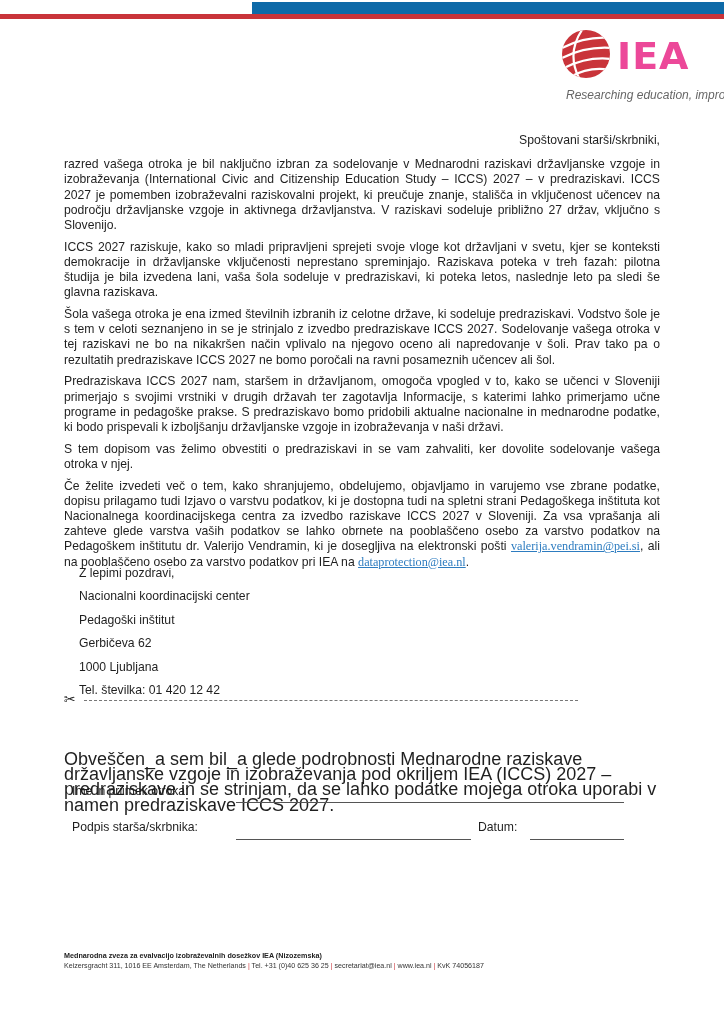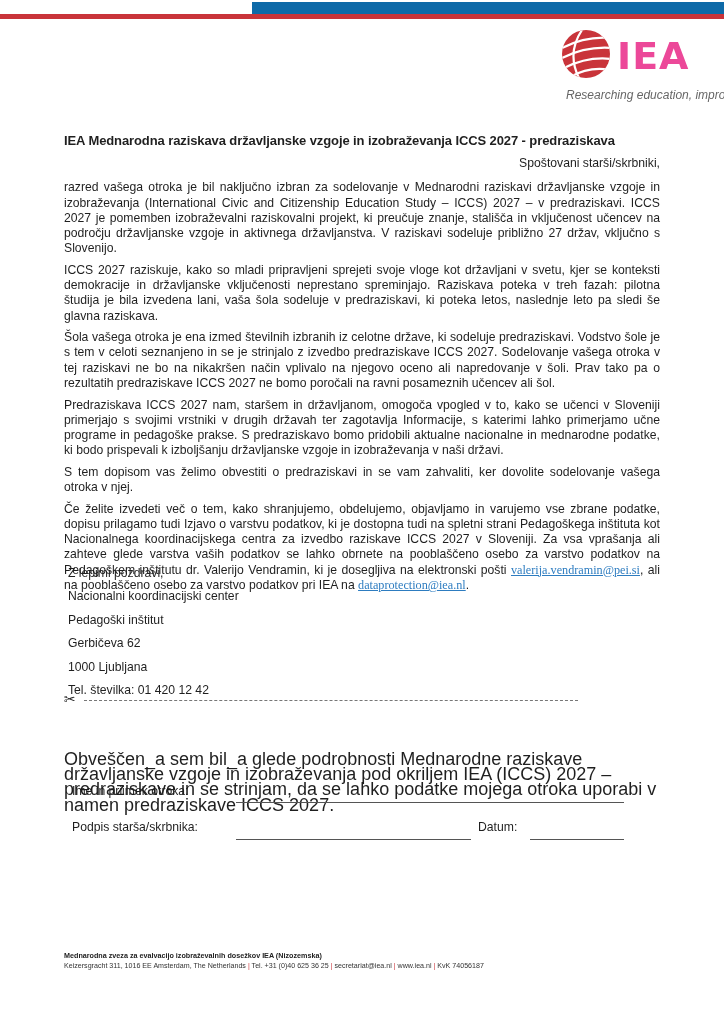--- a/index.html
+++ b/index.html
@@ -15,21 +15,21 @@
   .logo svg { position: absolute; left: 0; top: 0; }
   .logo-text { position: absolute; left: 57px; top: 6px; font-family: "DejaVu Sans", sans-serif; font-weight: bold; font-size: 38px; letter-spacing: 1px; color: #ec4899; line-height: 44px; }
   .tagline { position: absolute; left: 566px; top: 88px; font-size: 12px; font-style: italic; color: #666; white-space: nowrap; }
 
   .content { position: absolute; left: 64px; top: 133px; width: 596px; font-size: 12.2px; line-height: 15.2px; }
   .title { font-weight: bold; font-size: 13px; margin: 0 0 8px 0; letter-spacing: -0.1px; }
   .p { margin: 0 0 6.5px 0; text-align: justify; }
   .salutation { margin: 0 0 9px 0; text-align: right; }
   a.link { color: #2d7cc0; text-decoration: underline; font-family: Liberation Serif, serif; }
 
-  .sig { position: absolute; left: 68px; top: 562px; font-size: 12.2px; line-height: 23.4px; }
+  .sig { position: absolute; left: 79px; top: 562px; font-size: 12.2px; line-height: 23.4px; }
   .cut { position: absolute; left: 64px; top: 692px; width: 520px; height: 16px; }
   .cut-icon { position: absolute; left: 0; top: 0; font-size: 14px; line-height: 14px; color: #222; }
   .cut-line { position: absolute; left: 20px; top: 8px; width: 494px; border-top: 1px dashed #777; }
 
   .consent { position: absolute; left: 64px; top: 752px; width: 600px; font-size: 18px; line-height: 15.2px; }
 
   .field-label { position: absolute; font-size: 12.2px; line-height: 14px; }
   .field-line { position: absolute; border-top: 1px solid #555; height: 0; }
 
   .footer { position: absolute; left: 64px; top: 951px; width: 600px; }
@@ -57,21 +57,20 @@
       <path d="M4 40 Q 28 28 52 31"></path>
       <path d="M10 49 Q 30 38 50 42"></path>
       <path d="M22 2 Q 6 26 20 52"></path>
     </g>
   </svg>
   <span class="logo-text">IEA</span>
 </div>
 <div class="tagline">Researching education, improving learning</div>
 
 <div class="content">
-  <div class="title">IEA Mednarodna raziskava državljanske vzgoje in izobraževanja ICCS 2027 - predraziskava</div>
   <div class="salutation">Spoštovani starši/skrbniki,</div>
   <div class="p">razred vašega otroka je bil naključno izbran za sodelovanje v Mednarodni raziskavi državljanske vzgoje in izobraževanja (International Civic and Citizenship Education Study – ICCS) 2027 – v predraziskavi. ICCS 2027 je pomemben izobraževalni raziskovalni projekt, ki preučuje znanje, stališča in vključenost učencev na področju državljanske vzgoje in aktivnega državljanstva. V raziskavi sodeluje približno 27 držav, vključno s Slovenijo.</div>
   <div class="p">ICCS 2027 raziskuje, kako so mladi pripravljeni sprejeti svoje vloge kot državljani v svetu, kjer se konteksti demokracije in državljanske vključenosti neprestano spreminjajo. Raziskava poteka v treh fazah: pilotna študija je bila izvedena lani, vaša šola sodeluje v predraziskavi, ki poteka letos, naslednje leto pa sledi še glavna raziskava.</div>
   <div class="p">Šola vašega otroka je ena izmed številnih izbranih iz celotne države, ki sodeluje predraziskavi. Vodstvo šole je s tem v celoti seznanjeno in se je strinjalo z izvedbo predraziskave ICCS 2027. Sodelovanje vašega otroka v tej raziskavi ne bo na nikakršen način vplivalo na njegovo oceno ali napredovanje v šoli. Prav tako pa o rezultatih predraziskave ICCS 2027 ne bomo poročali na ravni posameznih učencev ali šol.</div>
   <div class="p">Predraziskava ICCS 2027 nam, staršem in državljanom, omogoča vpogled v to, kako se učenci v Sloveniji primerjajo s svojimi vrstniki v drugih državah ter zagotavlja Informacije, s katerimi lahko primerjamo učne programe in pedagoške prakse. S predraziskavo bomo pridobili aktualne nacionalne in mednarodne podatke, ki bodo prispevali k izboljšanju državljanske vzgoje in izobraževanja v naši državi.</div>
   <div class="p">S tem dopisom vas želimo obvestiti o predraziskavi in se vam zahvaliti, ker dovolite sodelovanje vašega otroka v njej.</div>
   <div class="p"><span>Če želite izvedeti več o tem, kako shranjujemo, obdelujemo, objavljamo in varujemo vse zbrane podatke, dopisu prilagamo tudi Izjavo o varstvu podatkov, ki je dostopna tudi na spletni strani Pedagoškega inštituta kot Nacionalnega koordinacijskega centra za izvedbo raziskave ICCS 2027 v Sloveniji. Za vsa vprašanja ali zahteve glede varstva vaših podatkov se lahko obrnete na pooblaščeno osebo za varstvo podatkov na Pedagoškem inštitutu dr. Valerijo Vendramin, ki je dosegljiva na elektronski pošti </span><a class="link">valerija.vendramin@pei.si</a><span>, ali na pooblaščeno osebo za varstvo podatkov pri IEA na </span><a class="link">dataprotection@iea.nl</a><span>.</span></div>
 </div>
 
 <div class="sig">

